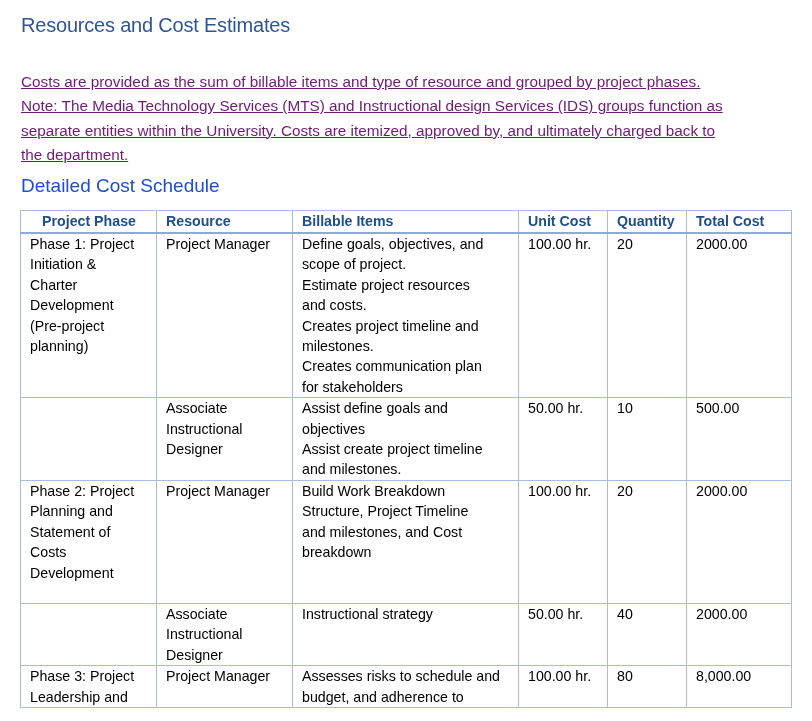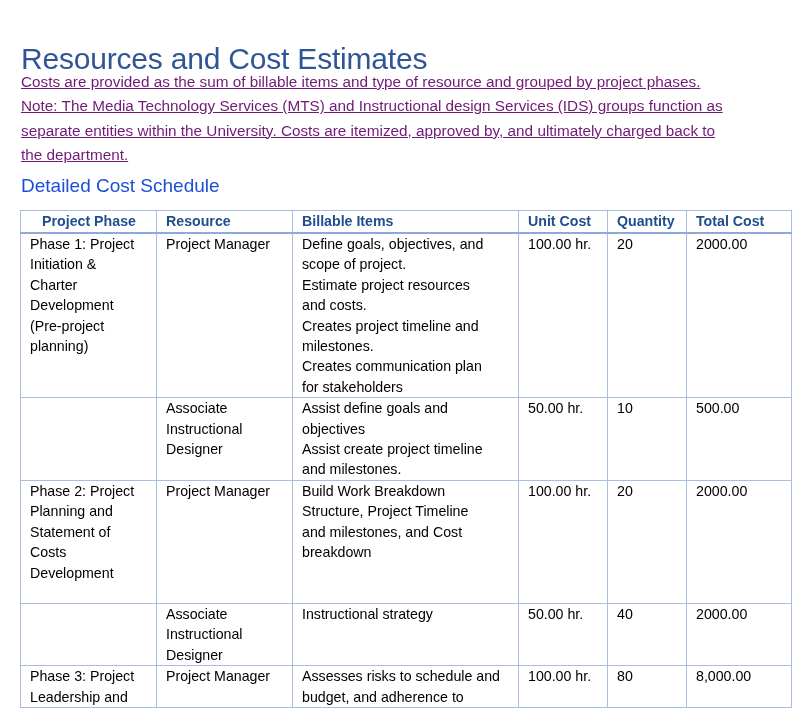--- a/index.html
+++ b/index.html
@@ -3,21 +3,21 @@
 <meta charset="utf-8">
 <style>
   html, body { margin: 0; padding: 0; background: #ffffff; }
   body {
     width: 812px; height: 721px; overflow: hidden; position: relative;
     font-family: "Liberation Sans", "DejaVu Sans", sans-serif;
     color: #000;
   }
   .h1 {
     position: absolute; left: 21px; top: 14px;
-    font-size: 30px; color: #2f5597; font-weight: normal; letter-spacing: -0.2px; margin-top: 28px;
+    font-size: 20px; color: #2f5597; font-weight: normal; letter-spacing: -0.2px;
   }
   .intro {
     position: absolute; left: 21px; top: 70px; width: 790px;
     font-size: 15.3px; line-height: 24.3px; color: #701a75; text-decoration: underline;
   }
   .h2 {
     position: absolute; left: 21px; top: 175px;
     font-size: 19px; color: #1d4ed8; font-weight: normal;
   }
   table.cost {

